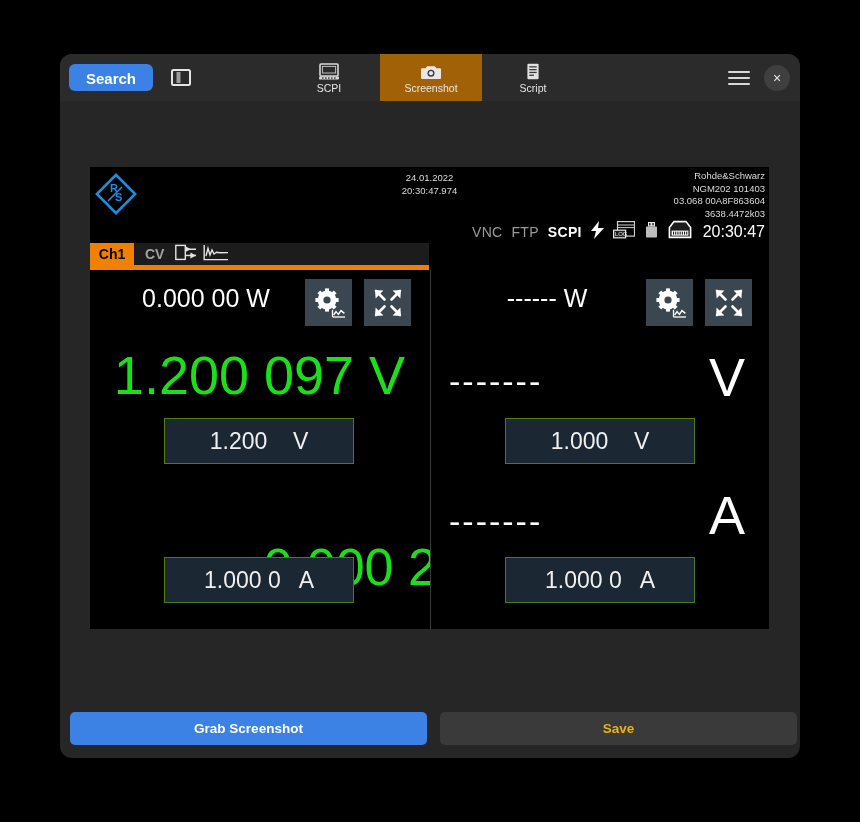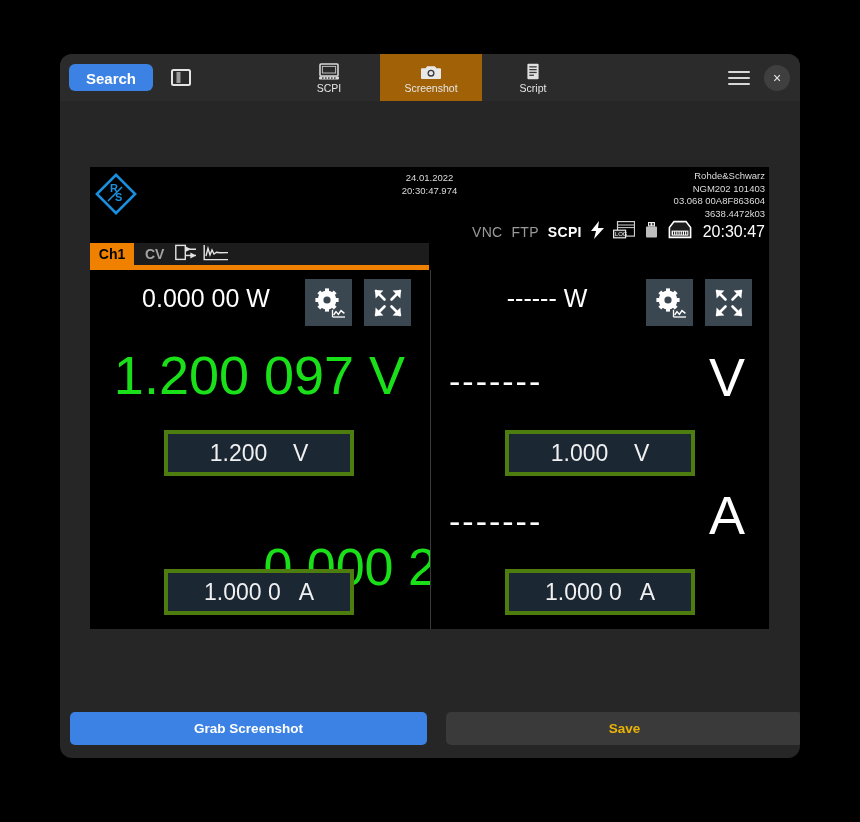--- a/index.html
+++ b/index.html
@@ -211,37 +211,36 @@
   }
   .dash-value.v-dash { left: 18px; top: 92px; font-size: 34px; letter-spacing: 2px; }
   .dash-value.v-unit { right: 24px; top: 76px; font-size: 54px; }
   .dash-value.a-dash { left: 18px; top: 232px; font-size: 34px; letter-spacing: 2px; }
   .dash-value.a-unit { right: 24px; top: 214px; font-size: 54px; }
 
   .setpoint {
     position: absolute; left: 74px;
     width: 190px; height: 46px;
     background: #1b2733;
-    border: 4px solid #4d7c0f;
+    border: 1px solid #4d7c0f;
     display: flex; align-items: center; justify-content: center;
     color: #f0f0f0; font-size: 23px;
     white-space: pre;
     cursor: pointer;
-    margin-top: 12px;
   }
   .setpoint.volt { top: 148px; }
   .setpoint.amp  { top: 287px; }
 
   
   #footer {
     position: absolute;
     left: 10px; bottom: 13px;
     width: 764px;
     display: flex;
-    gap: 6px;
+    gap: 0;
   }
   .footer-btn {
     height: 33px;
     border-radius: 5px;
     display: flex; align-items: center; justify-content: center;
     font-size: 13.5px;
     cursor: pointer;
     font-weight: bold;
   }
   #grab-screenshot-button { width: 357px; background: #3b82e4; color: #ffffff; }

